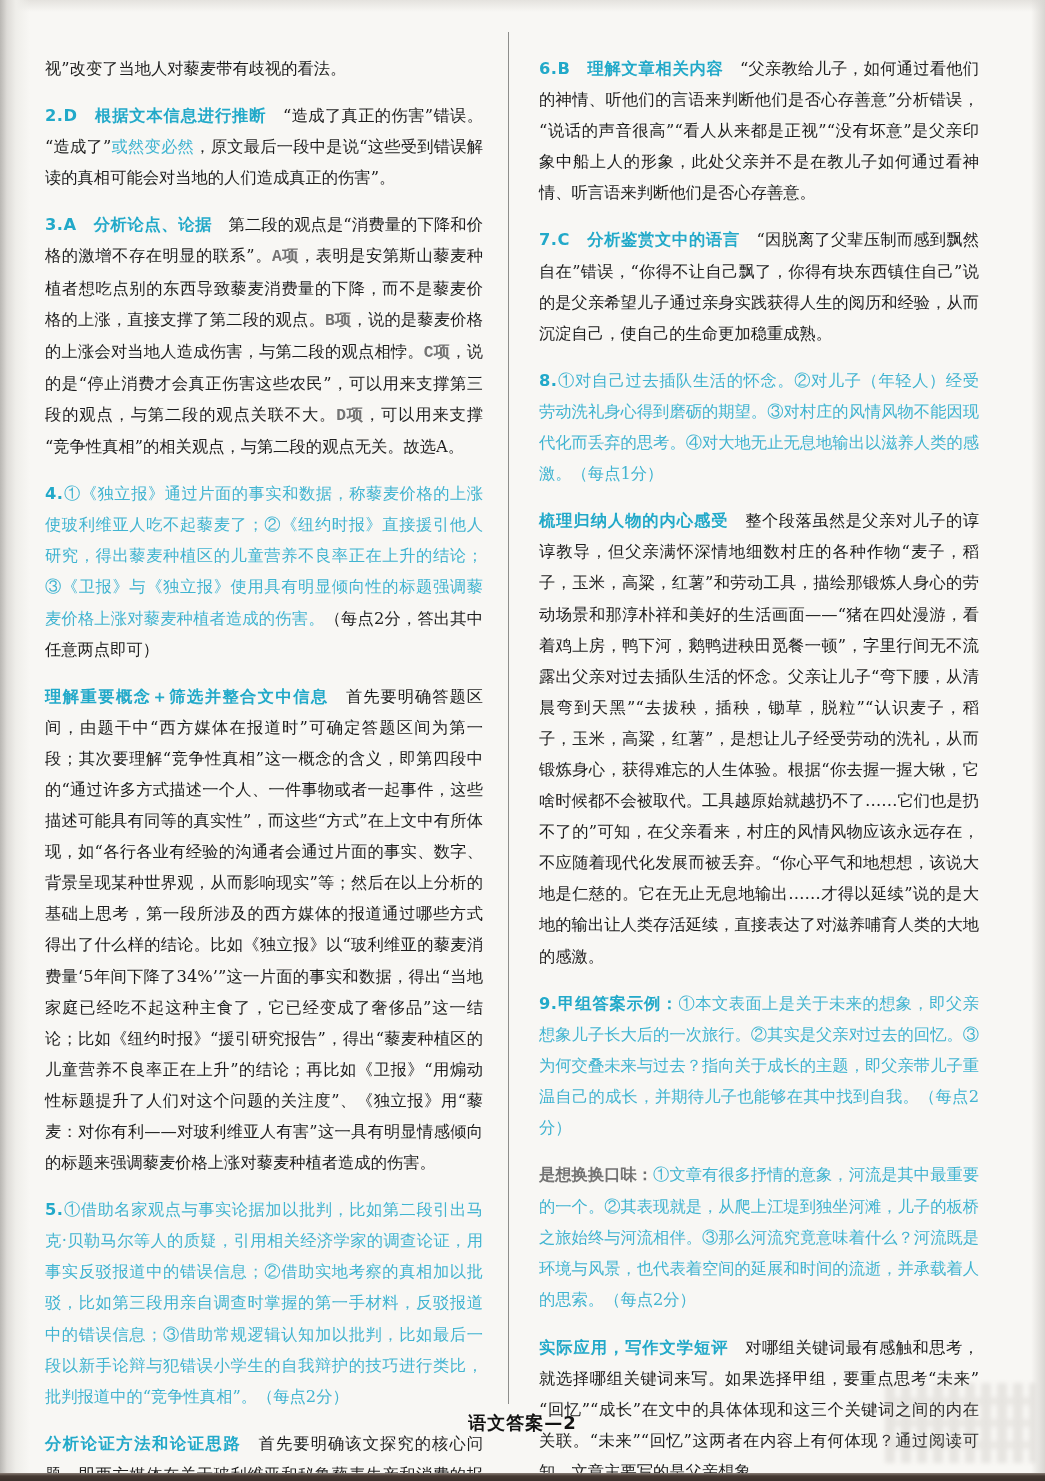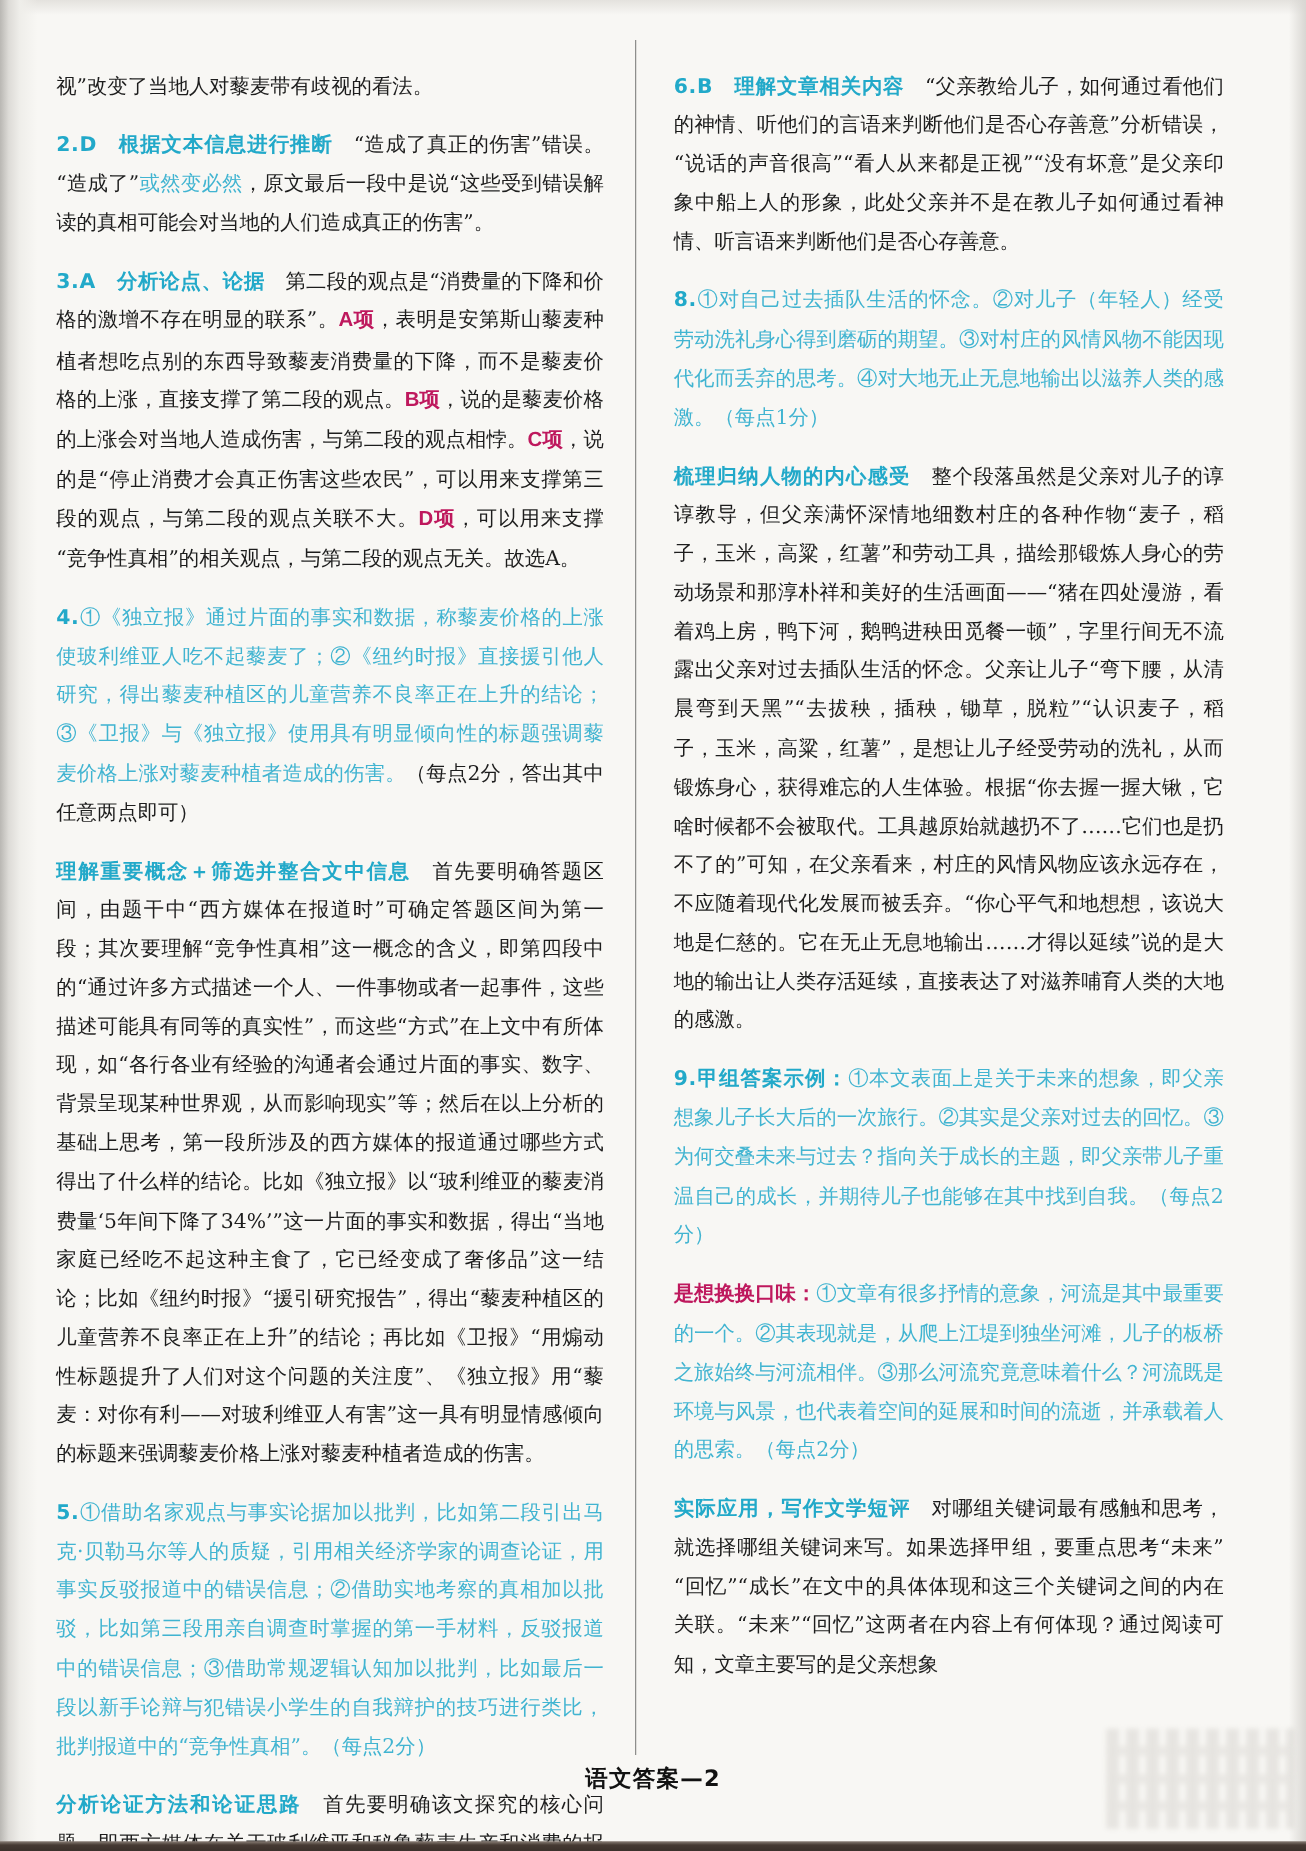--- a/index.html
+++ b/index.html
@@ -32,21 +32,21 @@
   }
   .col:last-child{width:472px;}
   .divider{position:absolute;left:508px;top:32px;width:1px;height:1372px;background:#8e8e8c;}
   .para{margin:16px;}
   .r-body{color:#1d1d1d;}
   .r-num,.r-head,.r-boldcyan{
     font-family:"DejaVu Sans", sans-serif;font-weight:bold;color:var(--accent,#22a9c9);
     letter-spacing:.5px;
   }
   .r-cyan{color:var(--accent-light,#41b4d1);}
-  .r-bold{font-family:Liberation Sans, sans-serif;font-weight:bold;color:#be185d;}
+  .r-bold{font-family:Liberation Mono, monospace;font-weight:bold;color:#737373;}
   .footer{
     position:absolute;left:0;top:1411px;width:1045px;text-align:center;
     font-family:"DejaVu Sans", sans-serif;font-weight:bold;font-size:18px;color:#121212;
     letter-spacing:1px;
   }
 </style>
 </head>
 <body>
 
 <div class="page">
@@ -59,20 +59,21 @@
         <div class="para"><span class="r-body">视”改变了当地人对藜麦带有歧视的看法。</span></div>
         <div class="para"><span class="r-num">2.D</span><span class="r-head">　根据文本信息进行推断</span><span class="r-body">　“造成了真正的伤害”错误。“造成了”</span><span class="r-cyan">或然变必然</span><span class="r-body">，原文最后一段中是说“这些受到错误解读的真相可能会对当地的人们造成真正的伤害”。</span></div>
         <div class="para"><span class="r-num">3.A</span><span class="r-head">　分析论点、论据</span><span class="r-body">　第二段的观点是“消费量的下降和价格的激增不存在明显的联系”。</span><span class="r-bold">A项</span><span class="r-body">，表明是安第斯山藜麦种植者想吃点别的东西导致藜麦消费量的下降，而不是藜麦价格的上涨，直接支撑了第二段的观点。</span><span class="r-bold">B项</span><span class="r-body">，说的是藜麦价格的上涨会对当地人造成伤害，与第二段的观点相悖。</span><span class="r-bold">C项</span><span class="r-body">，说的是“停止消费才会真正伤害这些农民”，可以用来支撑第三段的观点，与第二段的观点关联不大。</span><span class="r-bold">D项</span><span class="r-body">，可以用来支撑“竞争性真相”的相关观点，与第二段的观点无关。故选A。</span></div>
         <div class="para"><span class="r-num">4.</span><span class="r-cyan">①《独立报》通过片面的事实和数据，称藜麦价格的上涨使玻利维亚人吃不起藜麦了；②《纽约时报》直接援引他人研究，得出藜麦种植区的儿童营养不良率正在上升的结论；③《卫报》与《独立报》使用具有明显倾向性的标题强调藜麦价格上涨对藜麦种植者造成的伤害。</span><span class="r-body">（每点2分，答出其中任意两点即可）</span></div>
         <div class="para"><span class="r-head">理解重要概念＋筛选并整合文中信息</span><span class="r-body">　首先要明确答题区间，由题干中“西方媒体在报道时”可确定答题区间为第一段；其次要理解“竞争性真相”这一概念的含义，即第四段中的“通过许多方式描述一个人、一件事物或者一起事件，这些描述可能具有同等的真实性”，而这些“方式”在上文中有所体现，如“各行各业有经验的沟通者会通过片面的事实、数字、背景呈现某种世界观，从而影响现实”等；然后在以上分析的基础上思考，第一段所涉及的西方媒体的报道通过哪些方式得出了什么样的结论。比如《独立报》以“玻利维亚的藜麦消费量‘5年间下降了34%’”这一片面的事实和数据，得出“当地家庭已经吃不起这种主食了，它已经变成了奢侈品”这一结论；比如《纽约时报》“援引研究报告”，得出“藜麦种植区的儿童营养不良率正在上升”的结论；再比如《卫报》“用煽动性标题提升了人们对这个问题的关注度”、《独立报》用“藜麦：对你有利——对玻利维亚人有害”这一具有明显情感倾向的标题来强调藜麦价格上涨对藜麦种植者造成的伤害。</span></div>
         <div class="para"><span class="r-num">5.</span><span class="r-cyan">①借助名家观点与事实论据加以批判，比如第二段引出马克·贝勒马尔等人的质疑，引用相关经济学家的调查论证，用事实反驳报道中的错误信息；②借助实地考察的真相加以批驳，比如第三段用亲自调查时掌握的第一手材料，反驳报道中的错误信息；③借助常规逻辑认知加以批判，比如最后一段以新手论辩与犯错误小学生的自我辩护的技巧进行类比，批判报道中的“竞争性真相”。（每点2分）</span></div>
         <div class="para"><span class="r-head">分析论证方法和论证思路</span><span class="r-body">　首先要明确该文探究的核心问题，即西方媒体在关于玻利维亚和秘鲁藜麦生产和消费的报道中大量使用“竞争性真相”，使读者产生误会甚至引发良心危机。第一段列举西方媒体的报道，提出问题。第二段先提出质疑的观点，然后结合经济学家的相关调查，得出恰当的结论：“消费量的下降和价格的激增不存在明显的联系。更加接近事实的解释是，秘鲁人和玻利维亚人只</span></div>
       </div>
     <div class="col">
         <div class="para"><span class="r-num">6.B</span><span class="r-head">　理解文章相关内容</span><span class="r-body">　“父亲教给儿子，如何通过看他们的神情、听他们的言语来判断他们是否心存善意”分析错误，“说话的声音很高”“看人从来都是正视”“没有坏意”是父亲印象中船上人的形象，此处父亲并不是在教儿子如何通过看神情、听言语来判断他们是否心存善意。</span></div>
+        <div class="para"><span class="r-num">7.C</span><span class="r-head">　分析鉴赏文中的语言</span><span class="r-body">　“因脱离了父辈压制而感到飘然自在”错误，“你得不让自己飘了，你得有块东西镇住自己”说的是父亲希望儿子通过亲身实践获得人生的阅历和经验，从而沉淀自己，使自己的生命更加稳重成熟。</span></div>
         <div class="para"><span class="r-num">8.</span><span class="r-cyan">①对自己过去插队生活的怀念。②对儿子（年轻人）经受劳动洗礼身心得到磨砺的期望。③对村庄的风情风物不能因现代化而丢弃的思考。④对大地无止无息地输出以滋养人类的感激。（每点1分）</span></div>
         <div class="para"><span class="r-head">梳理归纳人物的内心感受</span><span class="r-body">　整个段落虽然是父亲对儿子的谆谆教导，但父亲满怀深情地细数村庄的各种作物“麦子，稻子，玉米，高粱，红薯”和劳动工具，描绘那锻炼人身心的劳动场景和那淳朴祥和美好的生活画面——“猪在四处漫游，看着鸡上房，鸭下河，鹅鸭进秧田觅餐一顿”，字里行间无不流露出父亲对过去插队生活的怀念。父亲让儿子“弯下腰，从清晨弯到天黑”“去拔秧，插秧，锄草，脱粒”“认识麦子，稻子，玉米，高粱，红薯”，是想让儿子经受劳动的洗礼，从而锻炼身心，获得难忘的人生体验。根据“你去握一握大锹，它啥时候都不会被取代。工具越原始就越扔不了……它们也是扔不了的”可知，在父亲看来，村庄的风情风物应该永远存在，不应随着现代化发展而被丢弃。“你心平气和地想想，该说大地是仁慈的。它在无止无息地输出……才得以延续”说的是大地的输出让人类存活延续，直接表达了对滋养哺育人类的大地的感激。</span></div>
         <div class="para"><span class="r-num">9.</span><span class="r-boldcyan">甲组答案示例：</span><span class="r-cyan">①本文表面上是关于未来的想象，即父亲想象儿子长大后的一次旅行。②其实是父亲对过去的回忆。③为何交叠未来与过去？指向关于成长的主题，即父亲带儿子重温自己的成长，并期待儿子也能够在其中找到自我。（每点2分）</span></div>
         <div class="para"><span class="r-bold">是想换换口味：</span><span class="r-cyan">①文章有很多抒情的意象，河流是其中最重要的一个。②其表现就是，从爬上江堤到独坐河滩，儿子的板桥之旅始终与河流相伴。③那么河流究竟意味着什么？河流既是环境与风景，也代表着空间的延展和时间的流逝，并承载着人的思索。（每点2分）</span></div>
         <div class="para"><span class="r-head">实际应用，写作文学短评</span><span class="r-body">　对哪组关键词最有感触和思考，就选择哪组关键词来写。如果选择甲组，要重点思考“未来”“回忆”“成长”在文中的具体体现和这三个关键词之间的内在关联。“未来”“回忆”这两者在内容上有何体现？通过阅读可知，文章主要写的是父亲想象</span></div>
       </div>
   </div>
   <div class="divider"></div>
 
   <div class="footer">语文答案—2</div>

